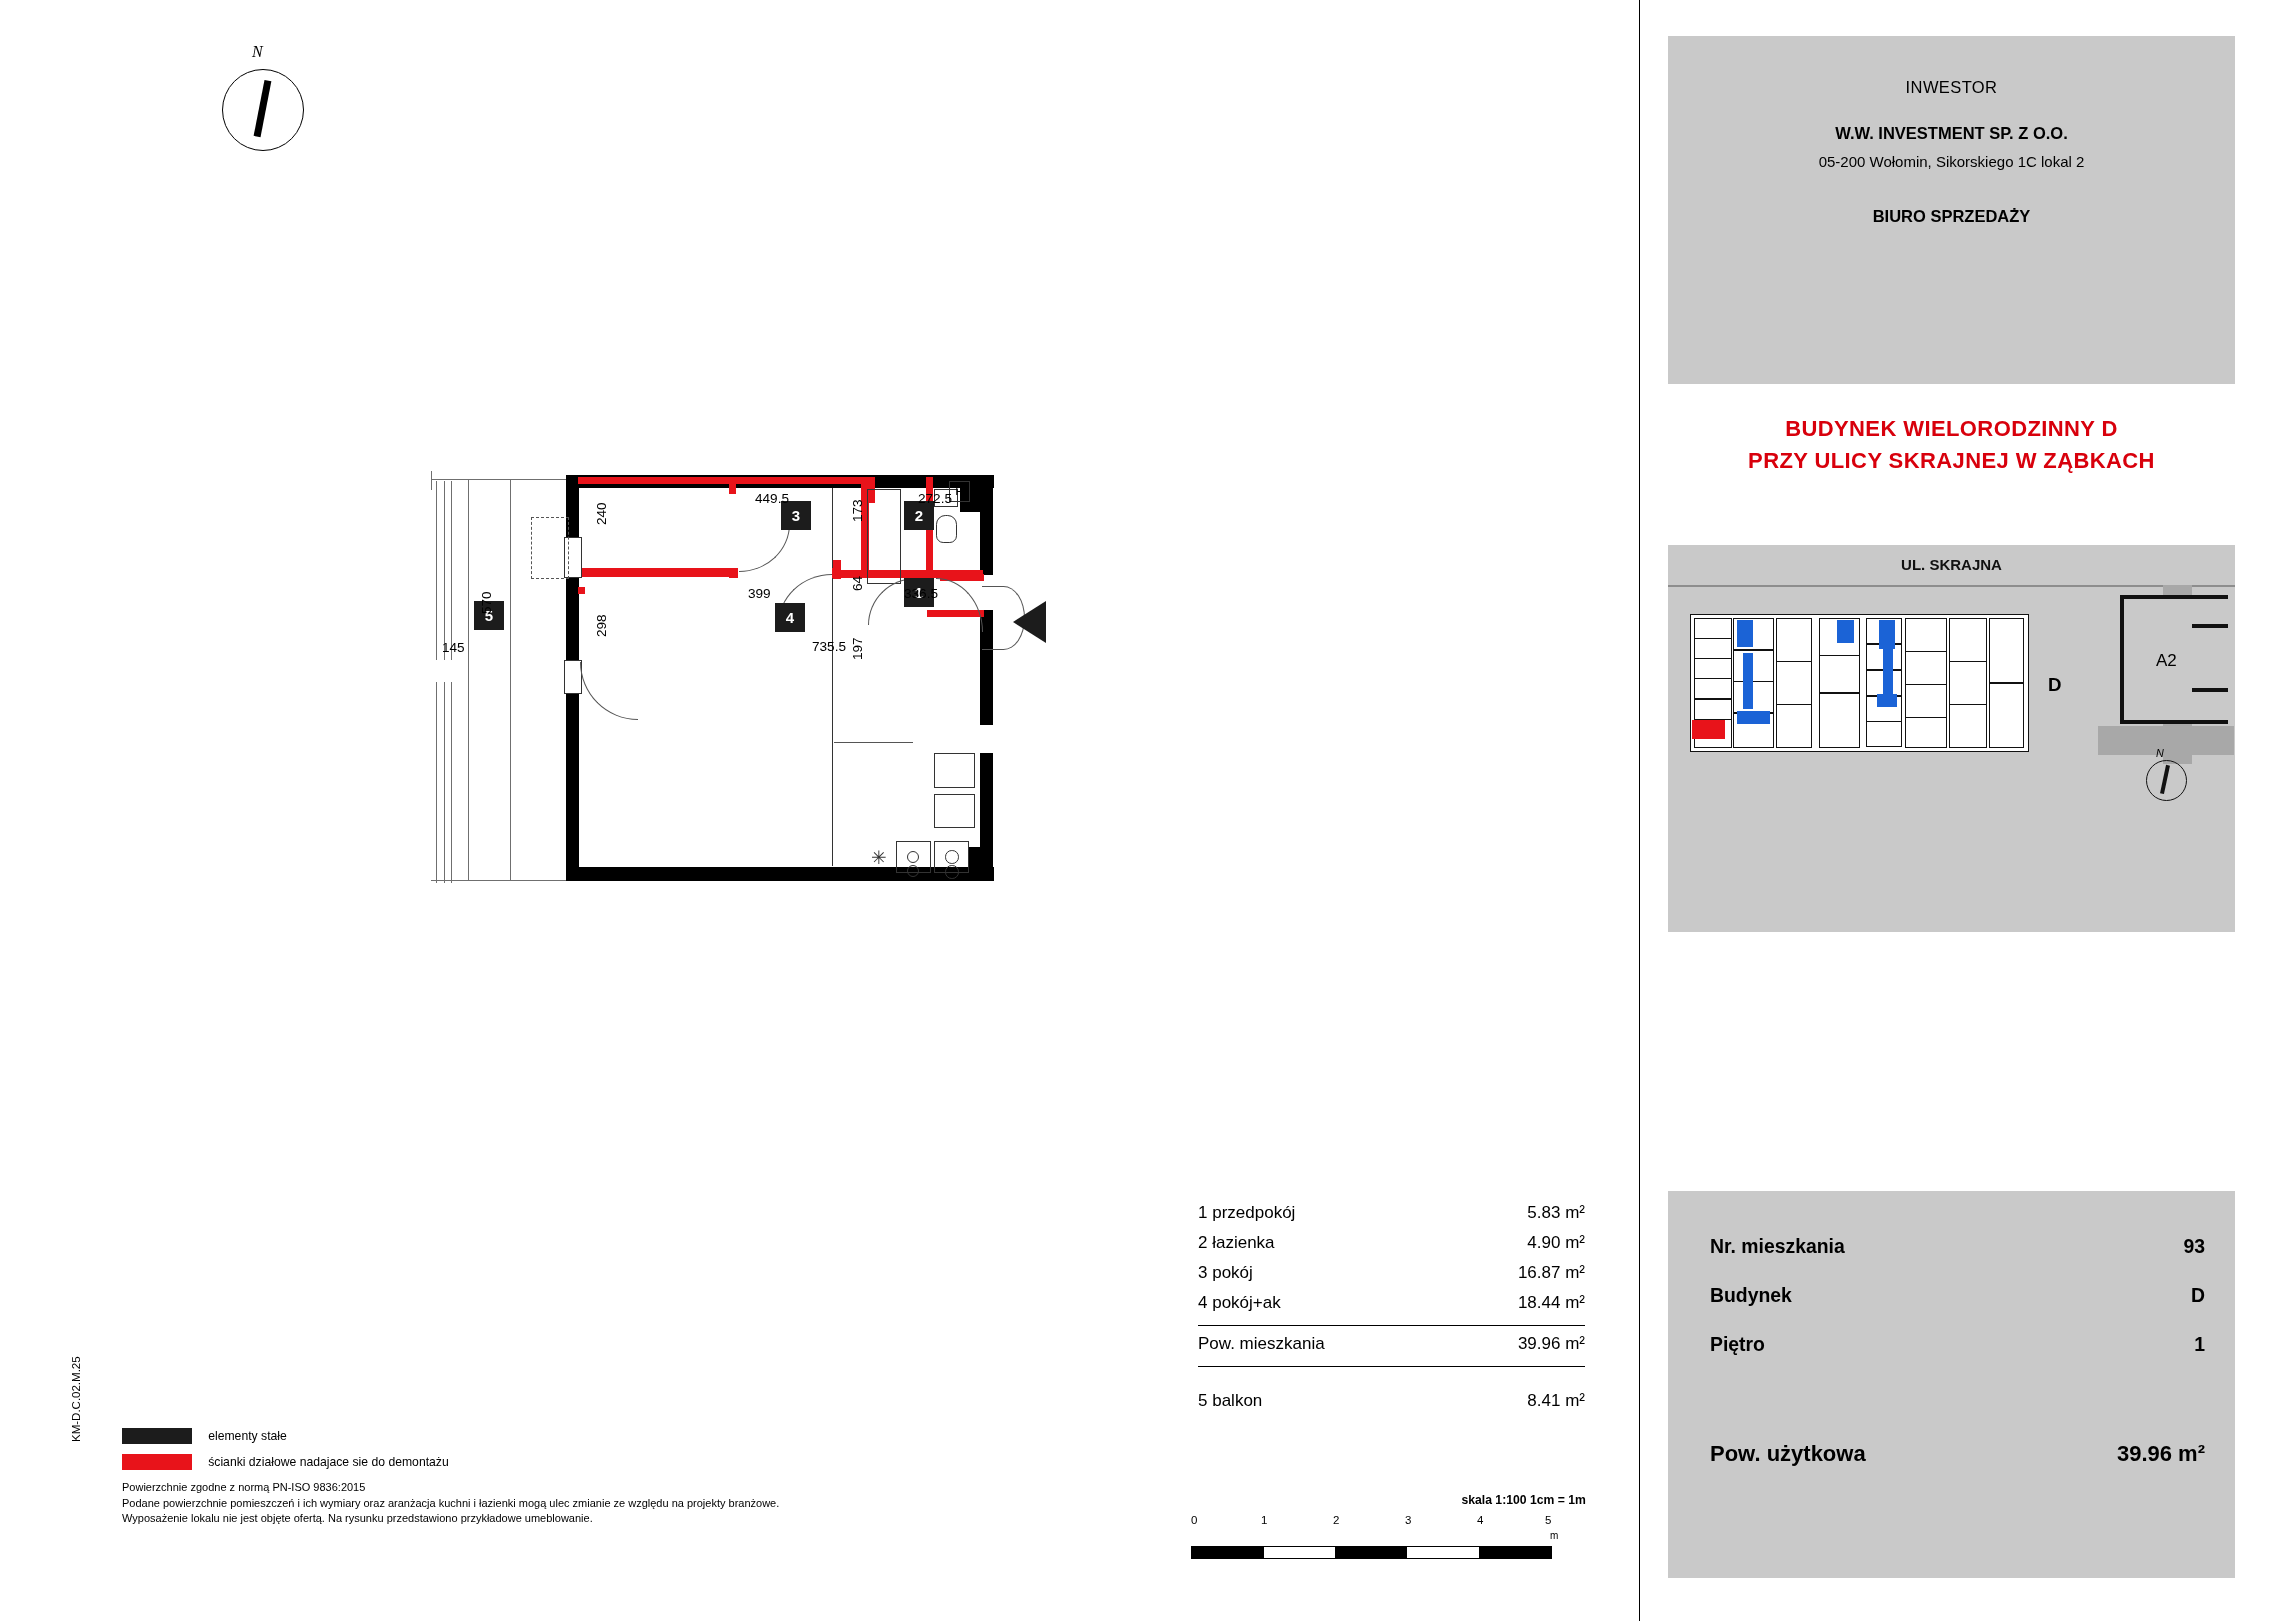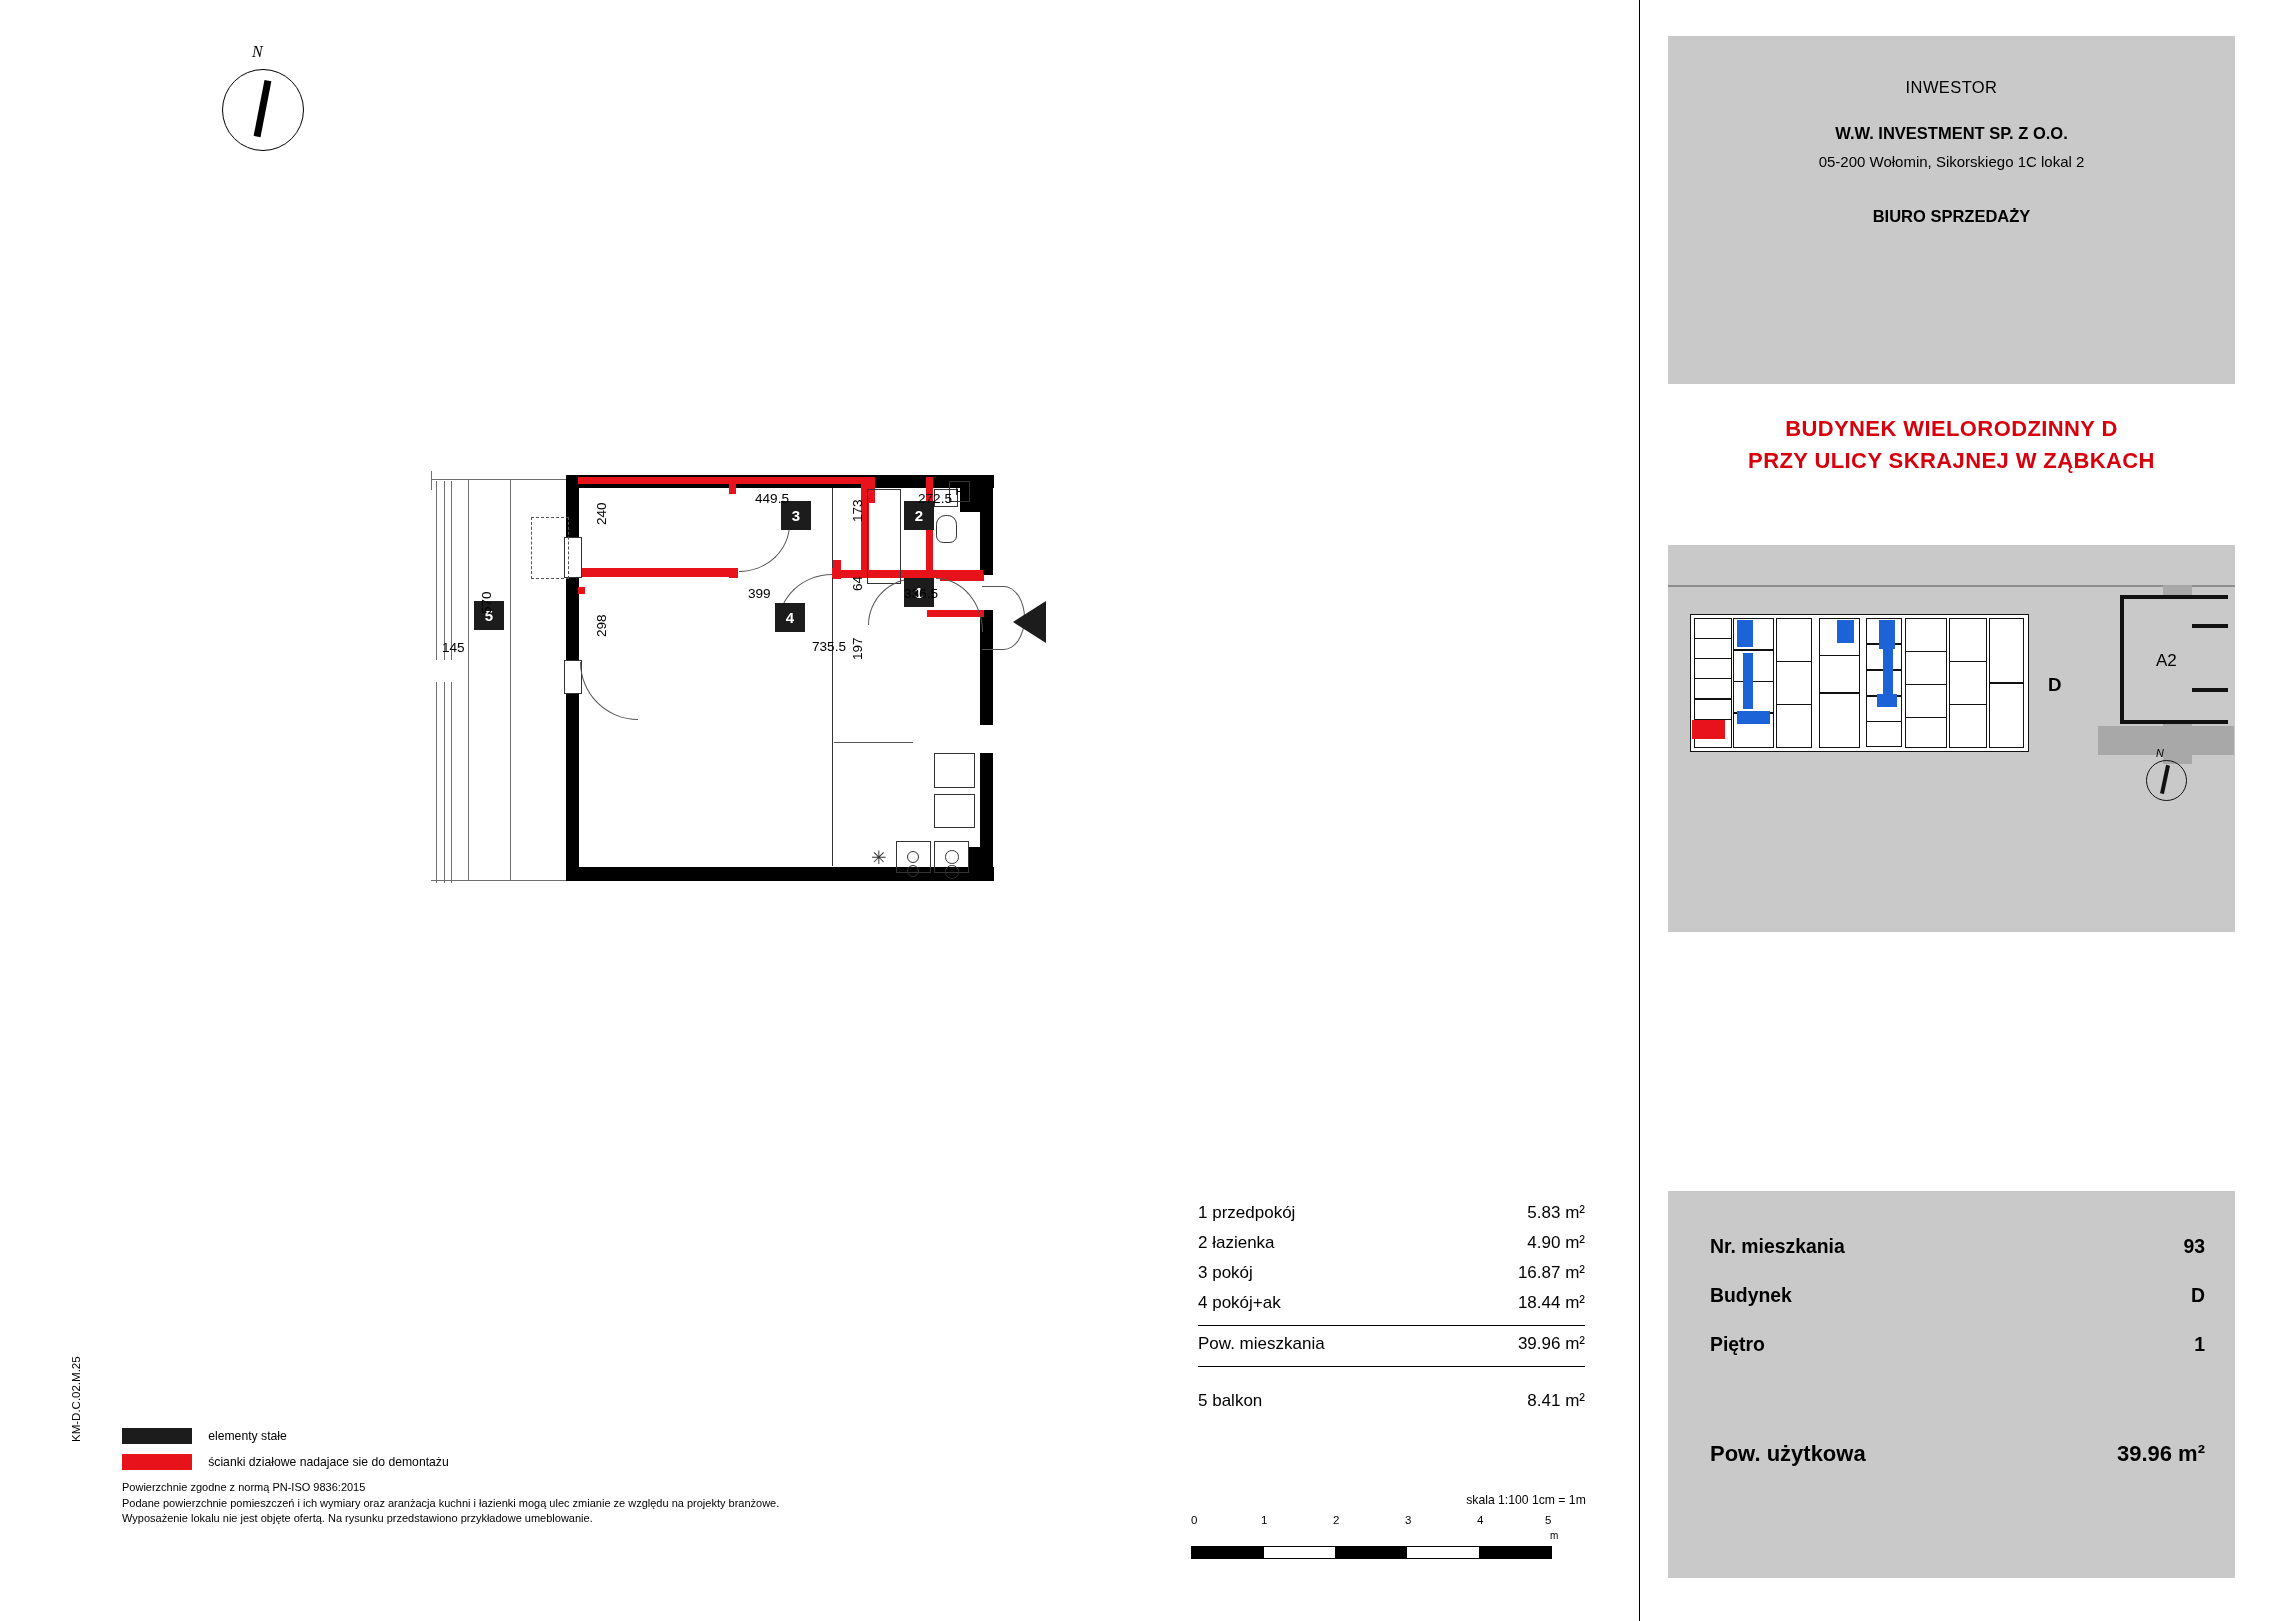--- a/index.html
+++ b/index.html
@@ -75,21 +75,21 @@
   
   #areas { left: 1198px; top: 1198px; width: 387px; font-size: 17px; }
   #areas .row { display: flex; justify-content: space-between; padding: 5px 0; }
   #areas .row .l { white-space: nowrap; }
   #areas .row .r { white-space: nowrap; }
   #areas hr { border: 0; border-top: 1.1px solid #000; margin: 7.2px 0 2.9px 0; }
   #areas .gap { height: 16px; }
 
   
   #scalebar { left: 1191px; top: 1514px; width: 402px; }
-  #scalebar .caption { position: absolute; right: 7.2px; top: -21.5px; font-size: 12.2px; }
+  #scalebar .caption { position: absolute; right: 7.2px; top: -21.5px; font-size: 12.2px; font-weight: bold; }
   #scalebar .ticks { position: relative; height: 16px; }
   #scalebar .tick { position: absolute; top: 0; font-size: 11.5px; }
   #scalebar .bar { position: relative; margin-top: 16px; height: 10.8px; width: 359px; border: 1.1px solid #000; }
   #scalebar .seg { position: absolute; top: 0; height: 10.8px; background: #000; }
 
   
   #rightcol { left: 1668px; top: 0; width: 628px; height: 1622px; }
   .vline { position: absolute; left: 1639px; top: 0; width: 1.4px; height: 1622px; background: #000; }
 
   .panel { position: absolute; background: #c9c9c9; }
@@ -326,20 +326,21 @@
       <div class="h2">BIURO SPRZEDAŻY</div>
     </div>
   </div>
 
   <div class="abs" id="title">
     <div class="l1">BUDYNEK WIELORODZINNY D</div>
     <div class="l2">PRZY ULICY SKRAJNEJ W ZĄBKACH</div>
   </div>
 
   <div class="abs" id="keymap">
+    <div class="street">UL. SKRAJNA</div>
     <div class="streetline" style="left:0; top:40px; width:567px; height:2.2px; background:#8d8d8d;"></div>
 
     <div class="bld" style="left:21.5px; top:69px; width:337px; height:136px;"></div>
 
     <div class="unit" style="left:26px; top:73px; width:36px; height:18.7px;"></div>
     <div class="unit" style="left:26px; top:93px; width:36px; height:18.7px;"></div>
     <div class="unit" style="left:26px; top:113px; width:36px; height:18.7px;"></div>
     <div class="unit" style="left:26px; top:133px; width:36px; height:18.7px;"></div>
     <div class="unit" style="left:26px; top:154px; width:36px; height:18.7px;"></div>
     <div class="unit" style="left:26px; top:174px; width:36px; height:27px;"></div>

